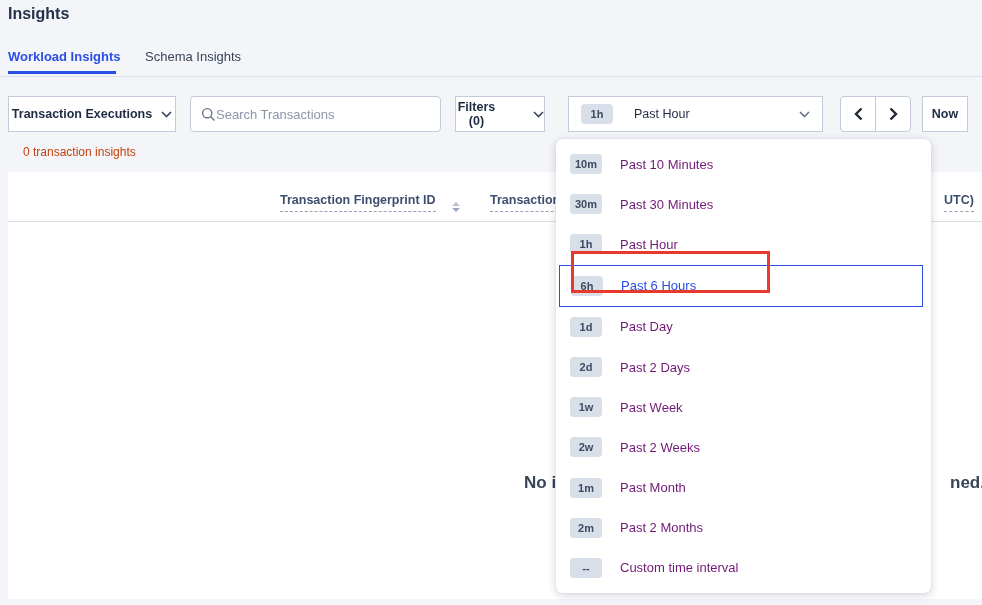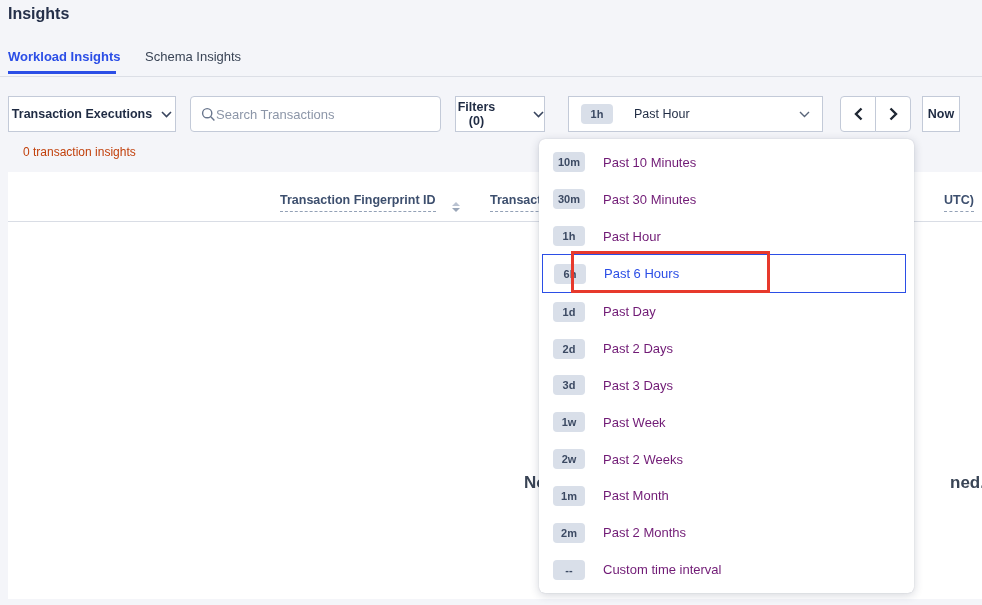--- a/index.html
+++ b/index.html
@@ -41,41 +41,41 @@
     background:#d9dfe9; color:#3c4a63; font-weight:bold; font-size:11px;
     border-radius:4px; padding:4px 0; width:32px; text-align:center; flex:0 0 auto;
   }
   .arrow-group { position:absolute; top:96px; left:840px; width:72px; height:36px; display:flex; }
   .arrow-btn {
     width:36px; height:36px; background:#fff; border:1px solid #c3cad8;
     display:flex; align-items:center; justify-content:center; cursor:pointer;
   }
   .arrow-prev { border-radius:4px 0 0 4px; }
   .arrow-next { border-radius:0 4px 4px 0; margin-left:-1px; }
-  .btn-now { left:922px; width:38px; }
+  .btn-now { left:922px; width:46px; }
 
   .count-text { position:absolute; left:23px; top:145px; font-size:12px; color:#c2410c; }
 
   
   .card { position:absolute; left:8px; top:172px; width:974px; height:427px; background:#fff; }
   .thead { position:absolute; left:0; top:0; width:974px; height:50px; border-bottom:1px solid #d9dde5; }
   .th { position:absolute; top:21px; font-weight:bold; font-size:12.5px; color:#3d4f6e; white-space:nowrap; display:flex; align-items:flex-start; }
   .th-label { border-bottom:1px dashed #93a1b6; padding-bottom:4px; cursor:pointer; }
   .th1 { left:32px; } .th2 { left:272px;align-items:flex-end; } .th3 { left:482px; } .th4 { left:936px; }
   .sort { display:inline-flex; flex-direction:column; gap:2px; margin-left:16px; margin-top:4px; cursor:pointer; }
   .tri-up { width:0; height:0; border-left:4px solid transparent; border-right:4px solid transparent; border-bottom:4px solid #b9c2d1; }
   .tri-dn { width:0; height:0; border-left:4px solid transparent; border-right:4px solid transparent; border-top:4px solid #9aa6b8; }
 
   .empty-frag { position:absolute; top:301px; font-size:17px; font-weight:bold; color:#394455; white-space:nowrap; }
   .empty-left { left:516px; }
   .empty-right { left:942px; }
 
   
   .panel {
-    position:absolute; left:539px; top:139px; width:375px; height:454px;
+    position:absolute; left:556px; top:139px; width:375px; height:454px;
     background:#fff; border-radius:6px; box-shadow:0 2px 10px rgba(30,40,70,.2), 0 0 1px rgba(30,40,70,.25);
     z-index:20; display:flex; flex-direction:column; padding:5px 0;
   }
   .dd-item { flex:1; display:flex; align-items:center; padding-left:14px; gap:18px; cursor:pointer; }
   .dd-label { font-size:13px; color:#701a75; }
   .dd-item.selected { border:1px solid #2b4ee6; margin:0 8px 0 3px; padding-left:11px; }
   .dd-item.selected .dd-label { color:#2b4ee6; }
 
   .annotation-box { position:absolute; left:571px; top:251px; width:199px; height:42px; border:3px solid #e7392c; z-index:30; pointer-events:none; }
 
@@ -185,24 +185,20 @@
   </div>
   <div class="dd-item">
     <span class="badge">1d</span>
     <span class="dd-label">Past Day</span>
   </div>
   <div class="dd-item">
     <span class="badge">2d</span>
     <span class="dd-label">Past 2 Days</span>
   </div>
   <div class="dd-item">
-    <span class="badge">3d</span>
-    <span class="dd-label">Past 3 Days</span>
-  </div>
-  <div class="dd-item">
     <span class="badge">1w</span>
     <span class="dd-label">Past Week</span>
   </div>
   <div class="dd-item">
     <span class="badge">2w</span>
     <span class="dd-label">Past 2 Weeks</span>
   </div>
   <div class="dd-item">
     <span class="badge">1m</span>
     <span class="dd-label">Past Month</span>

